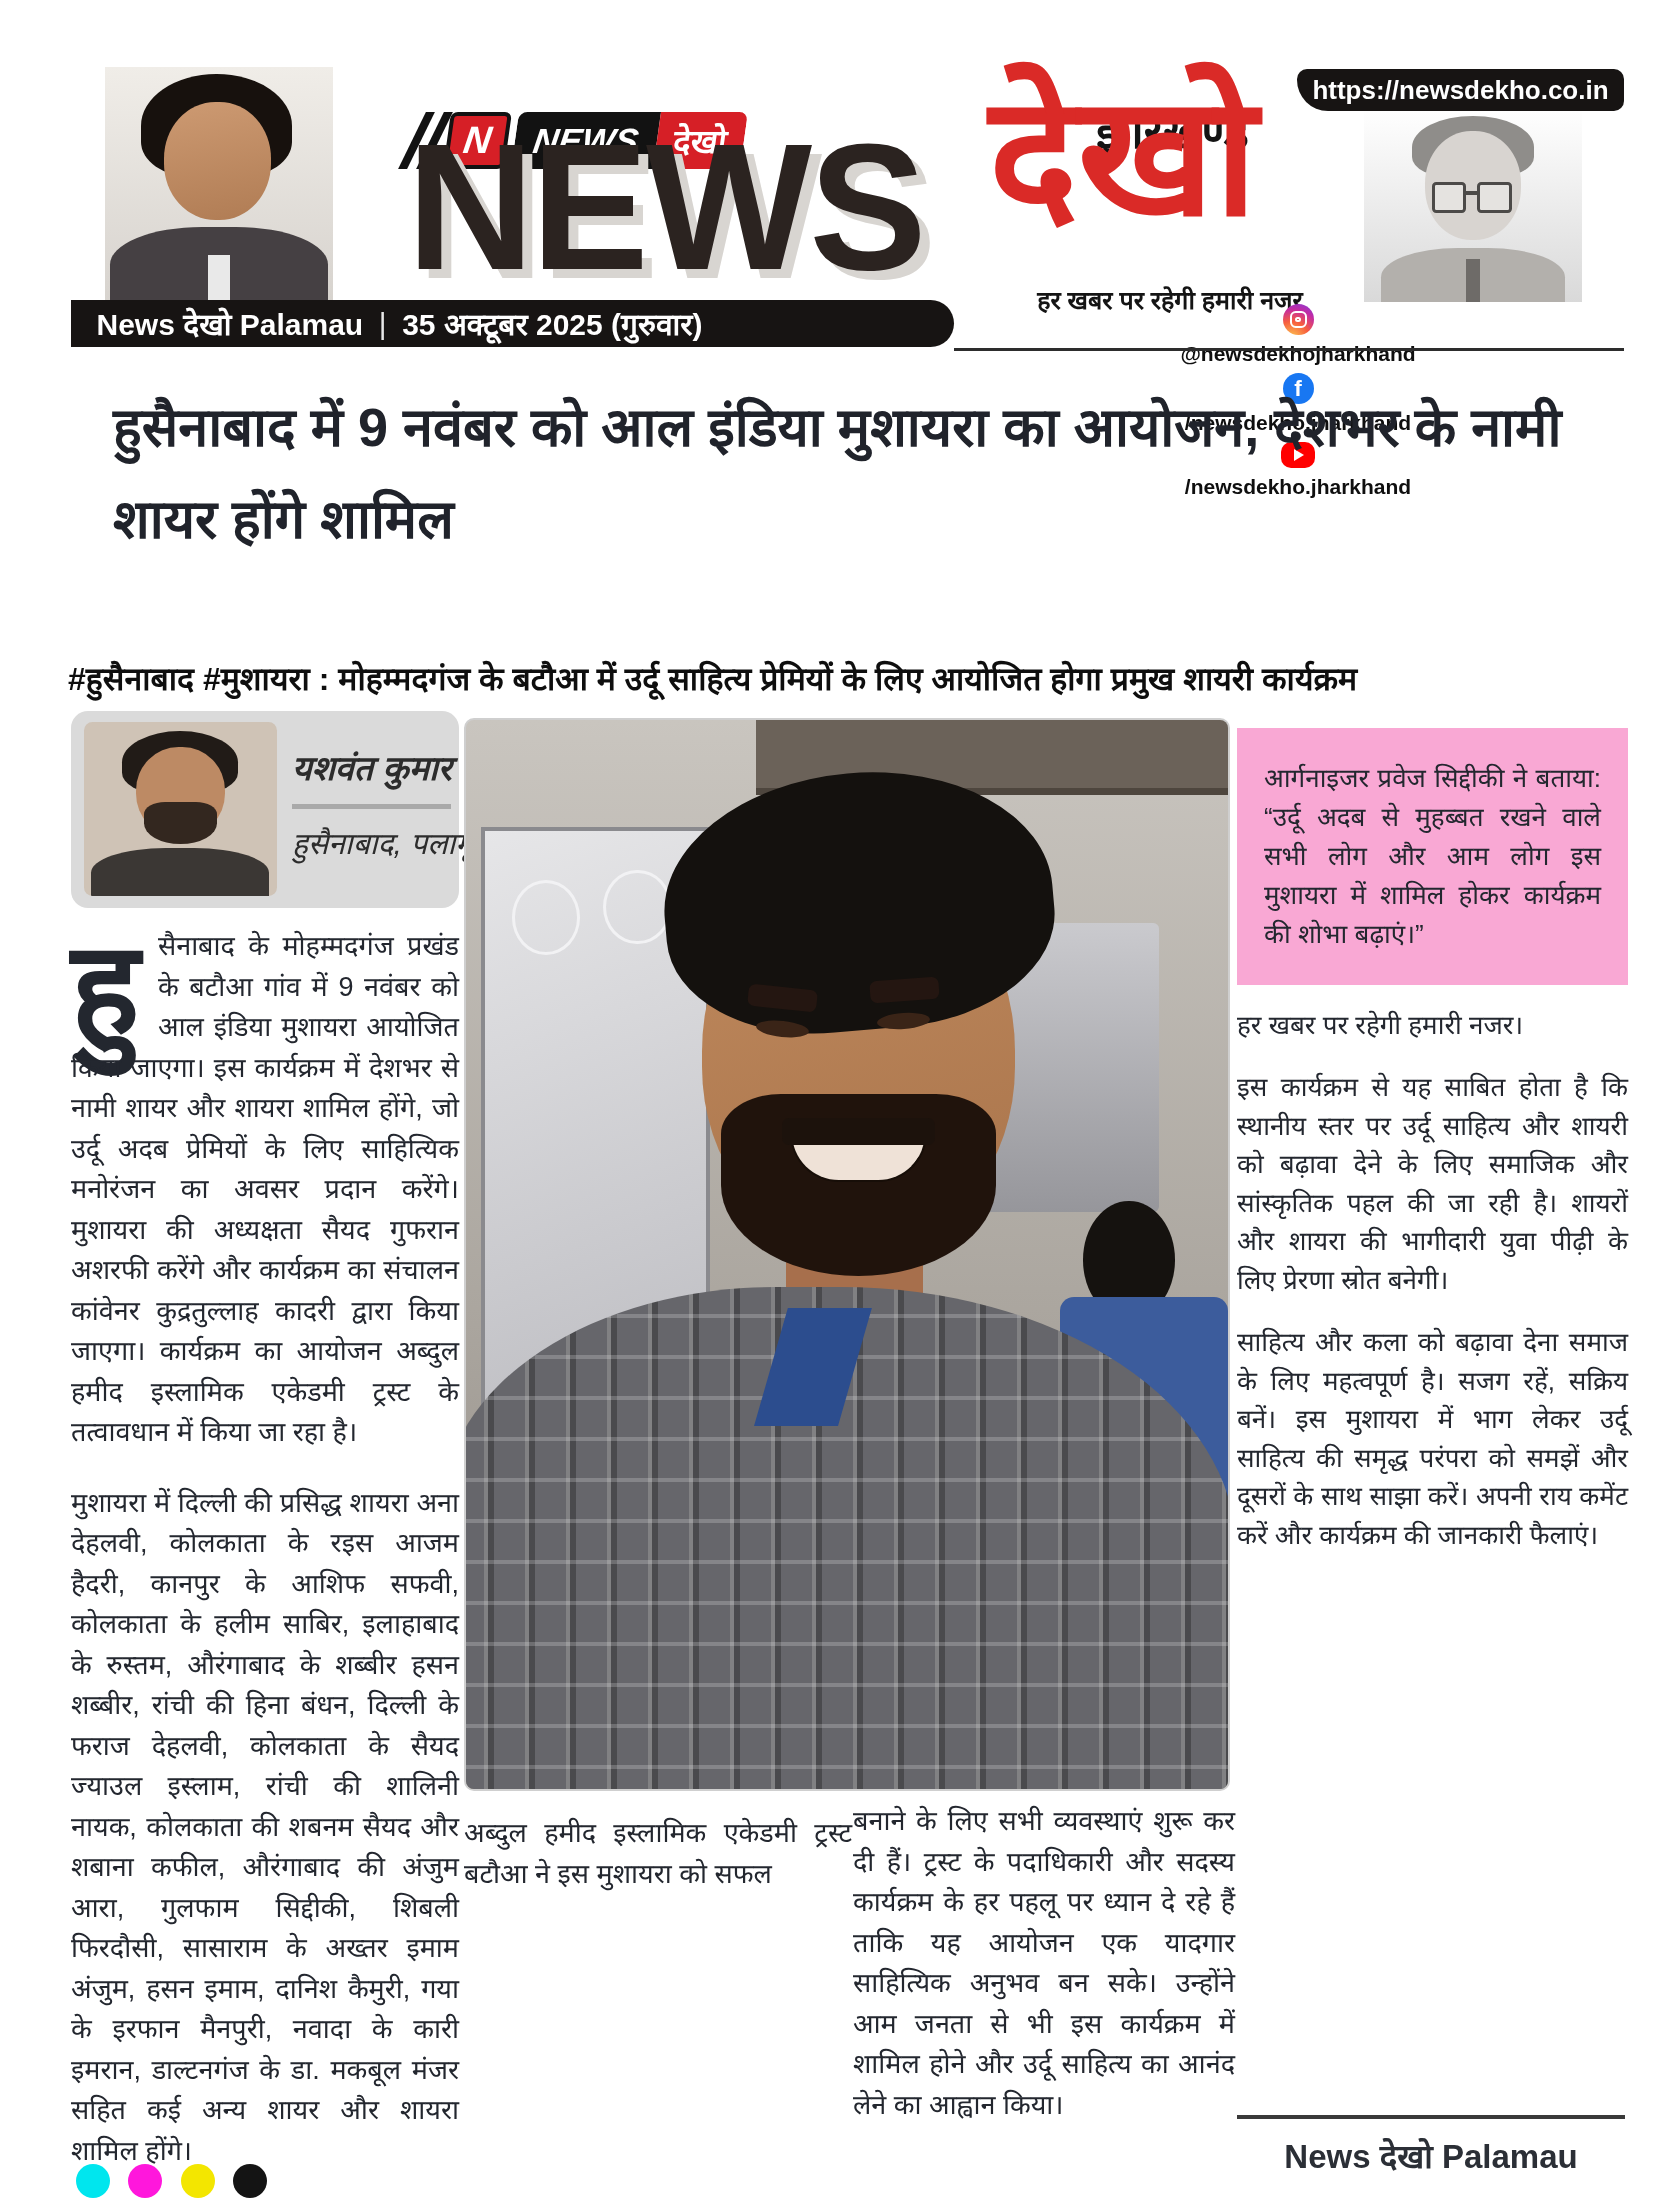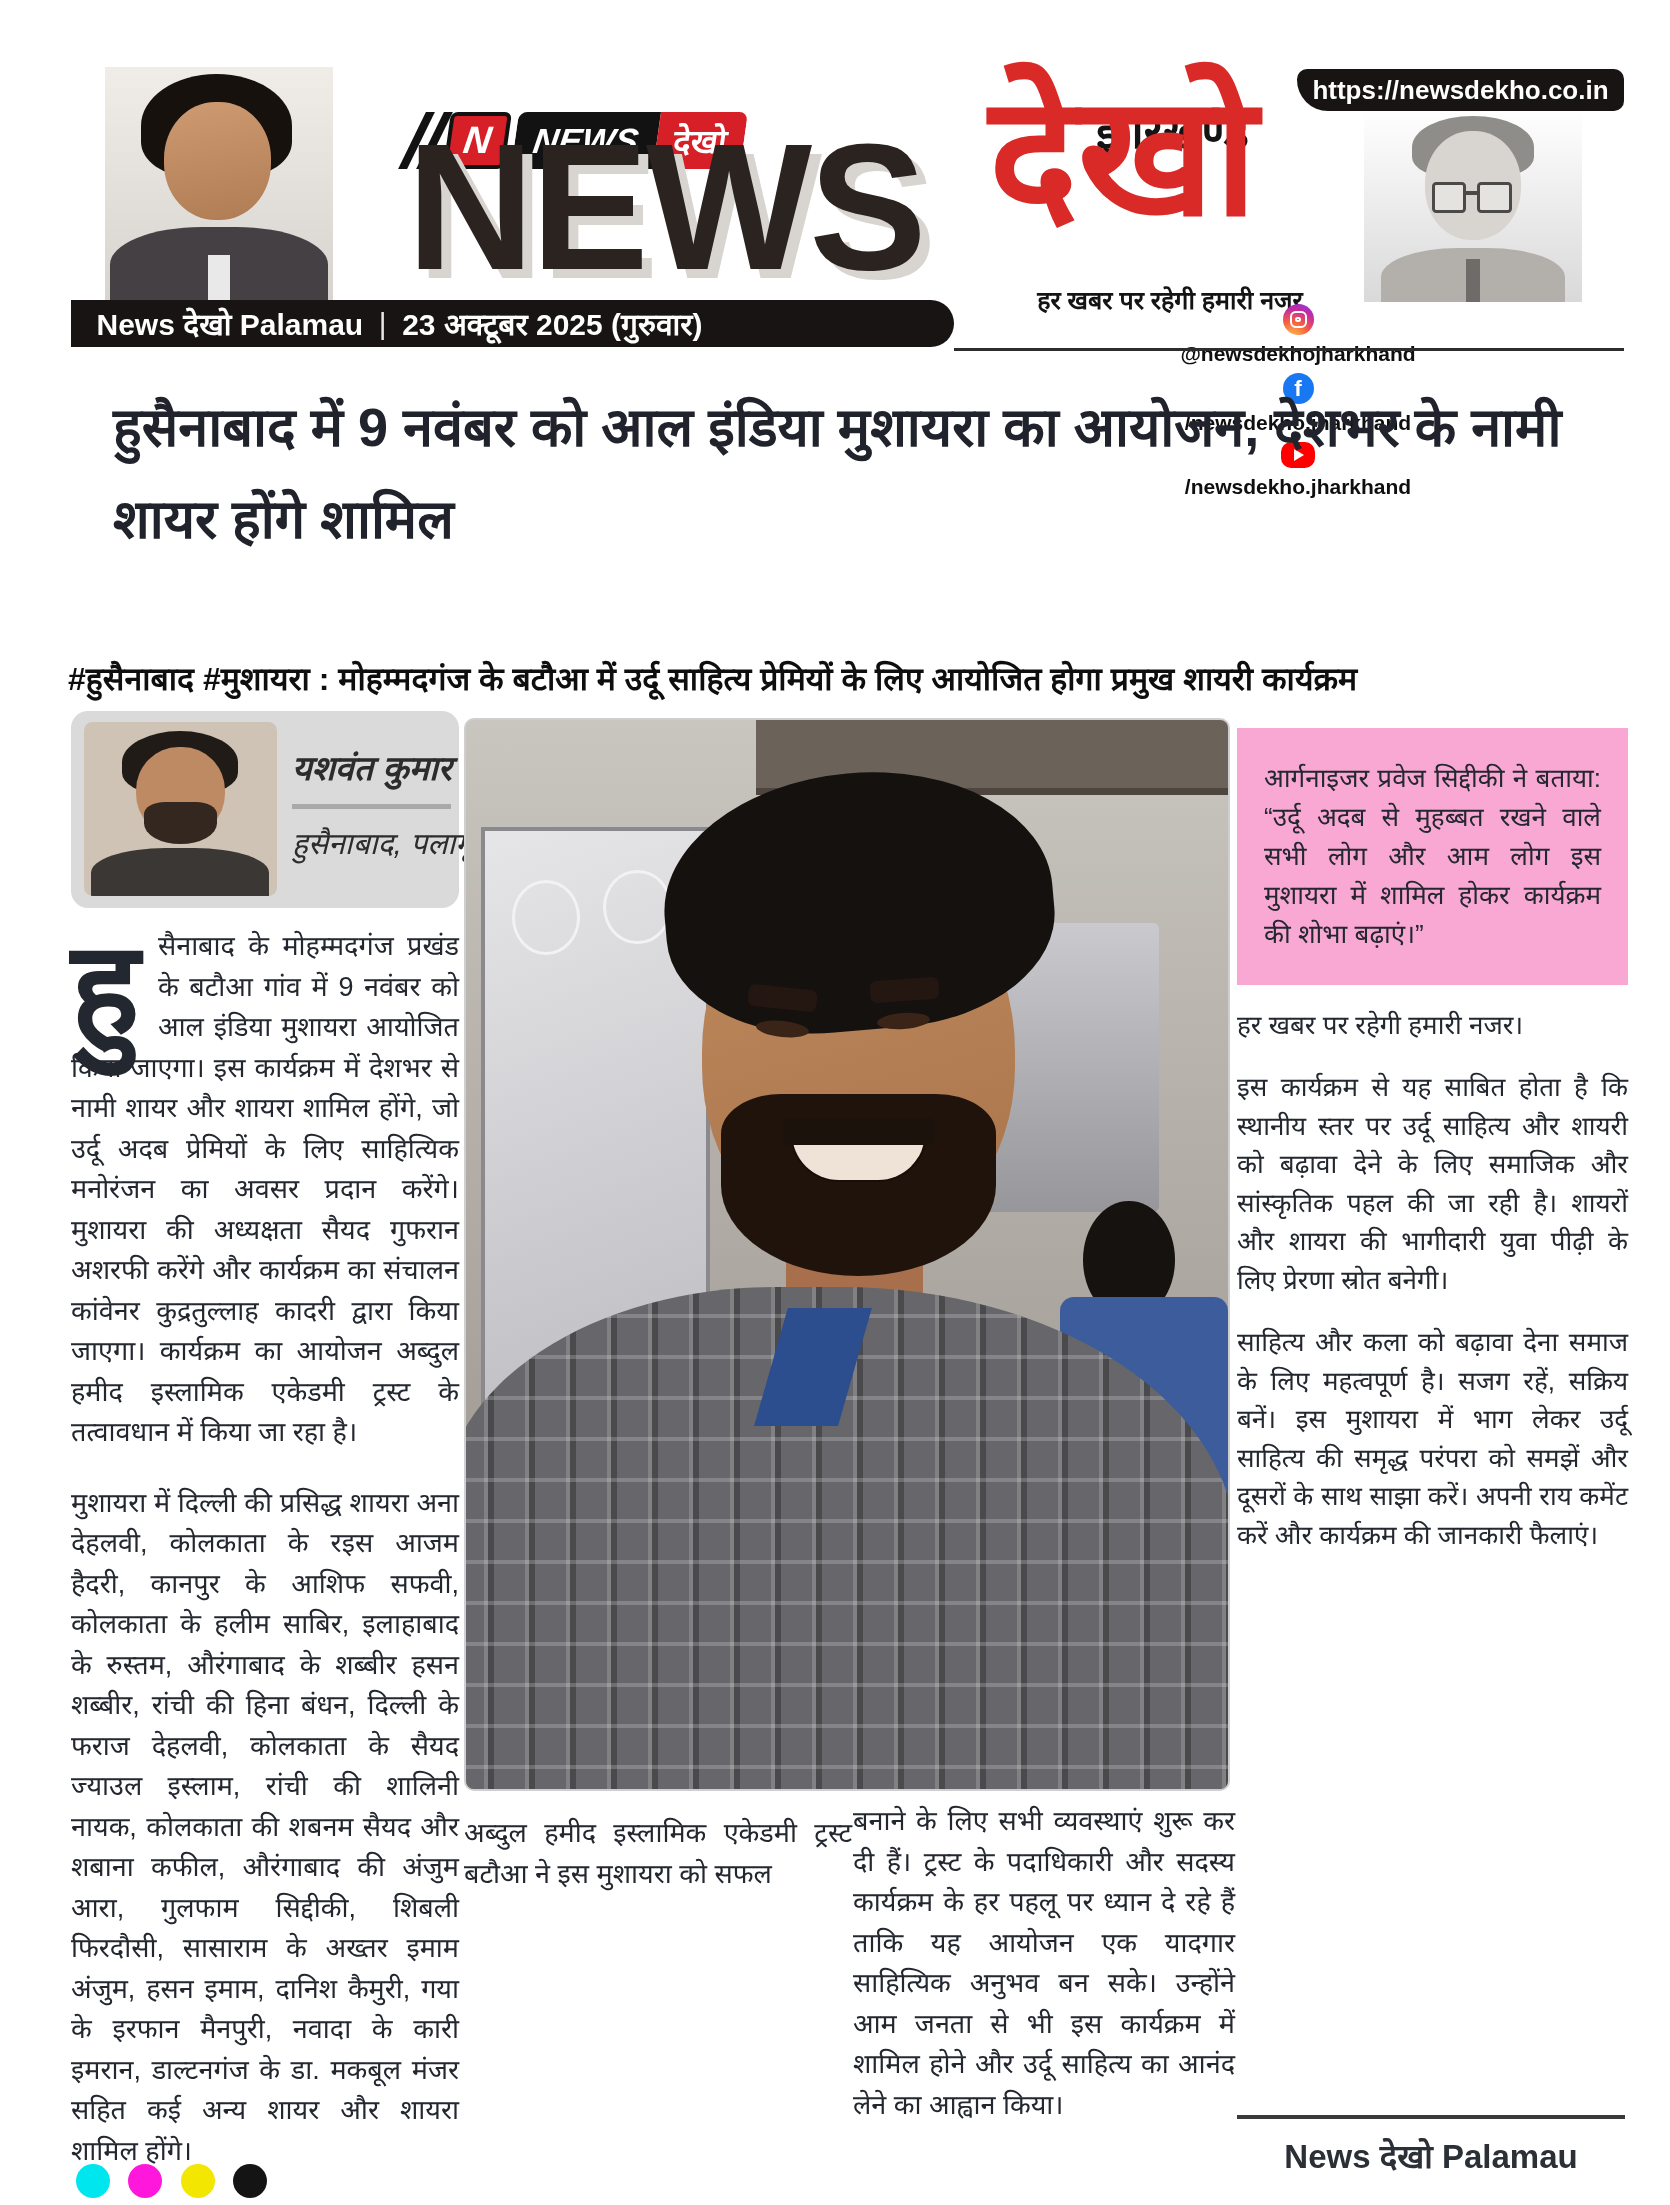--- a/index.html
+++ b/index.html
@@ -179,21 +179,21 @@
   <div class="abs logo-news">NEWS</div>
   <div class="abs logo-state">झारखण्ड</div>
   <div class="abs logo-dekho">देखो</div>
   <div class="abs logo-tagline">हर खबर पर रहेगी हमारी नजर</div>
 
   <div class="abs url-badge">https://newsdekho.co.in</div>
 
   <div class="abs banner-left">
     <span>News देखो Palamau</span>
     <span class="banner-divider">|</span>
-    <span>23 अक्टूबर 2025 (गुरुवार)</span>
+    <span>35 अक्टूबर 2025 (गुरुवार)</span>
   </div>
   <div class="abs banner-social">
     <span class="ic ic-ig">
         <span class="ig-box">
           <span class="ig-dot"></span>
         </span>
       </span>
     <span>@newsdekhojharkhand</span>
     <span class="ic ic-fb">f</span>
     <span>/newsdekho.jharkhand</span>

